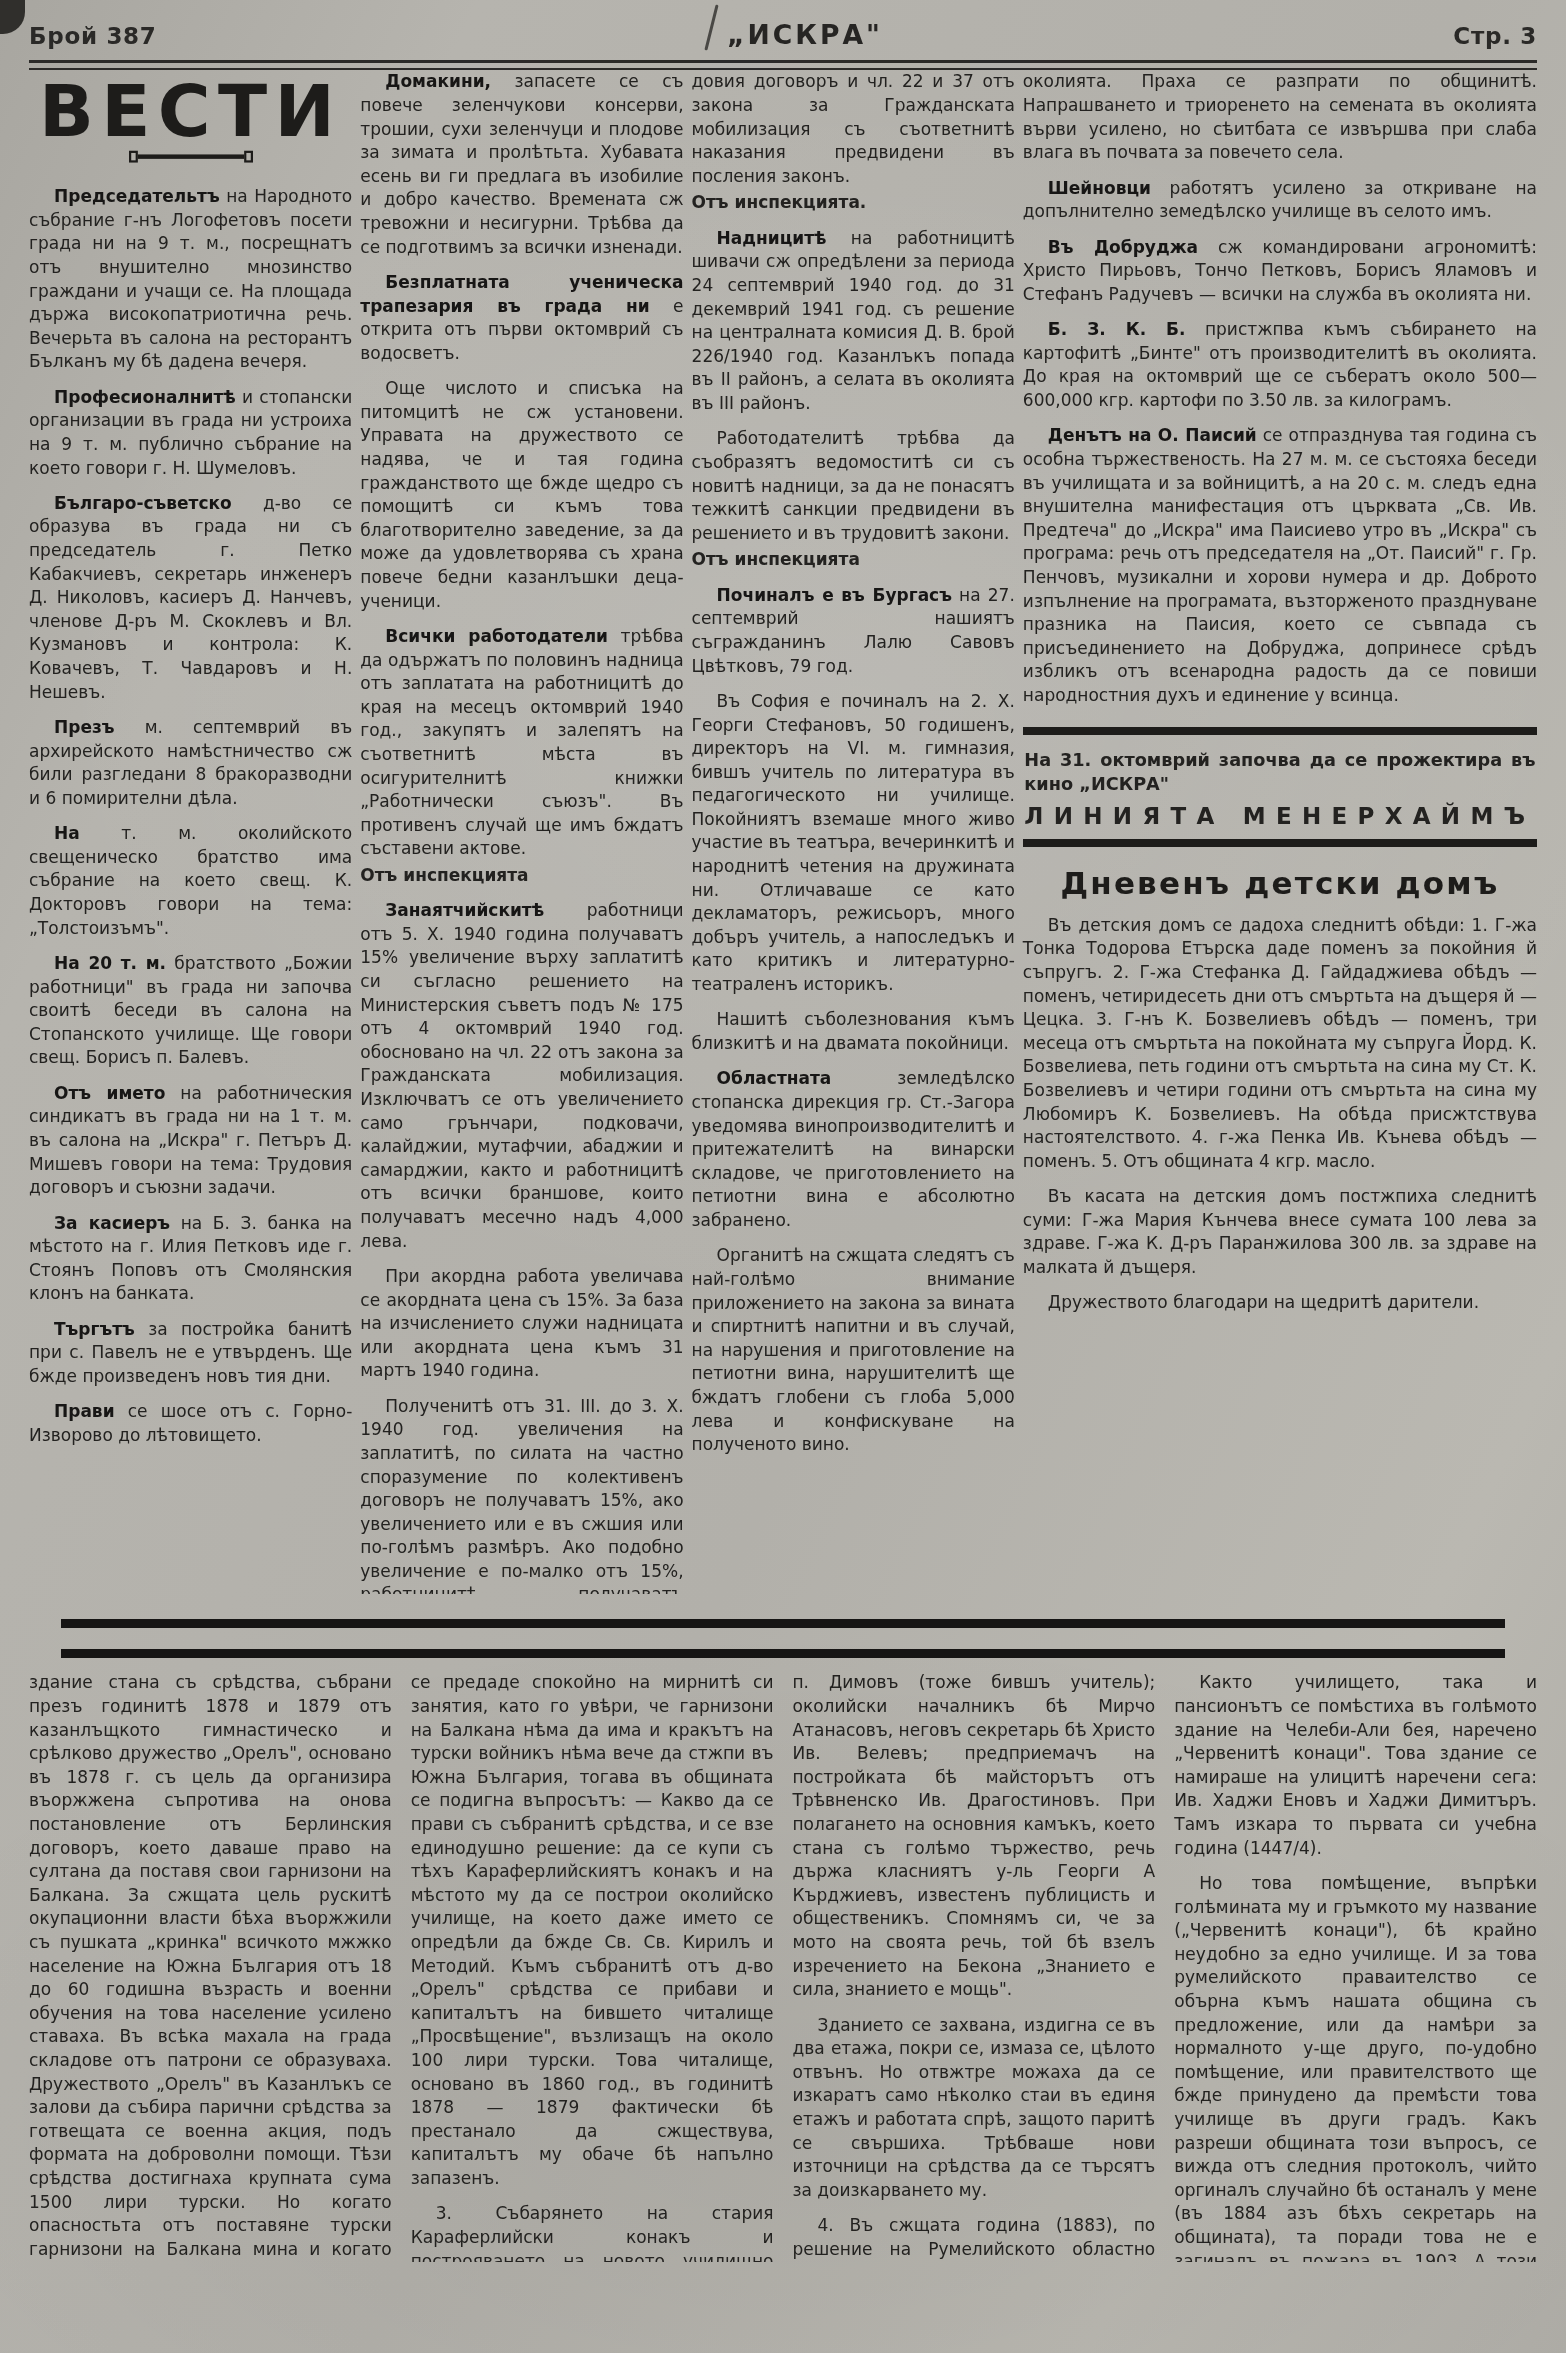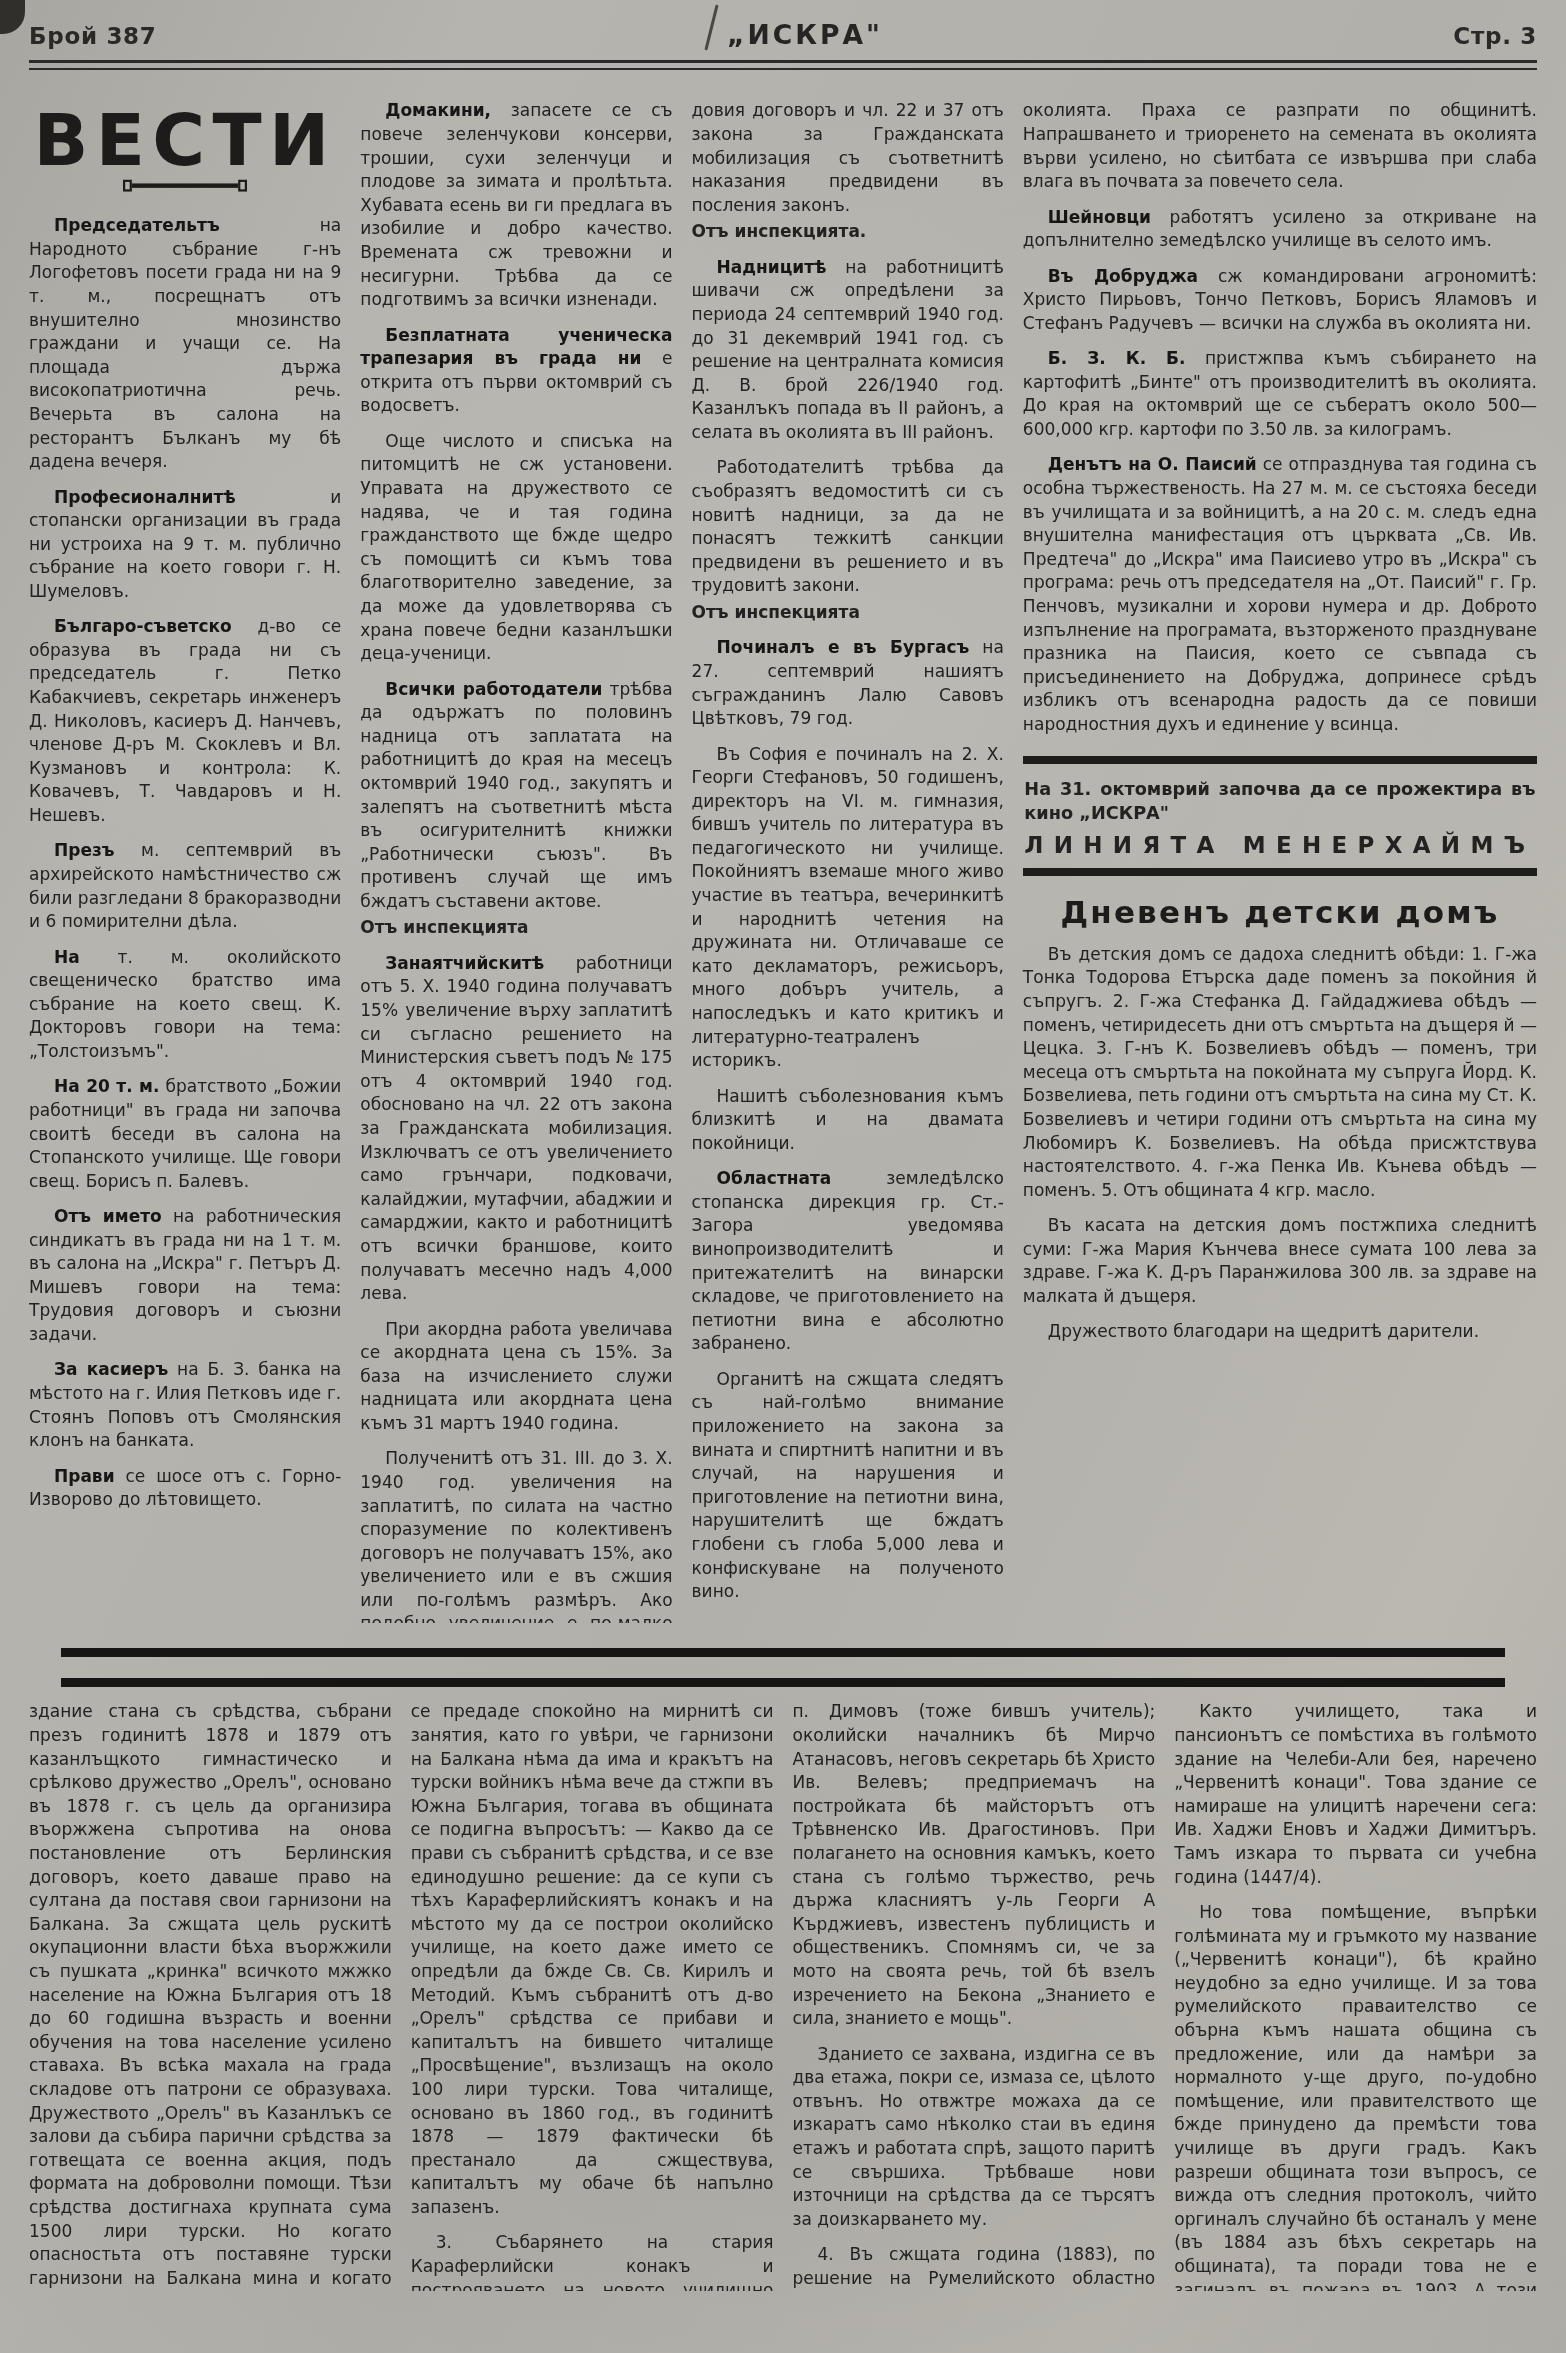--- a/index.html
+++ b/index.html
@@ -14,21 +14,21 @@
   }
   .corner-smudge{position:absolute;left:0;top:0;width:25px;height:34px;background:#1b1a18;border-bottom-right-radius:22px;opacity:.85;}
   .pen-mark{position:absolute;left:710px;top:4.4px;width:3px;height:47px;background:#2e2d2b;transform:rotate(14deg);border-radius:1.5px;opacity:.8;}
 
   .page-pad{padding:0 29px;}
   .masthead-row{display:flex;justify-content:space-between;align-items:baseline;padding-top:19px;}
   .issue-no,.page-no{font-size:23px;font-weight:bold;letter-spacing:0.7px;color:#2a2927;}
   .masthead-title{font-size:26.6px;font-weight:bold;letter-spacing:3px;color:#262523;}
   .double-rule{margin-top:10.3px;height:5.2px;border-top:3px solid #2b2a28;border-bottom:2.2px solid #2b2a28;}
 
-  .top-section{display:grid;grid-template-columns:repeat(4,1fr);column-gap:19px;margin-top:29px;height:1524px;overflow:hidden;}
+  .top-section{display:grid;grid-template-columns:repeat(4,1fr);column-gap:19px;margin-top:0;height:1524px;overflow:hidden;gap:8px;}
   .bottom-section{display:grid;grid-template-columns:repeat(4,1fr);column-gap:19px;margin-top:13.3px;height:591px;overflow:hidden;}
 
   .vesti-title{font-size:72px;font-weight:bold;text-align:center;letter-spacing:7.4px;line-height:1;margin:4.4px 0 3px;color:#1d1c1a;}
   .vesti-ornament{text-align:center;margin-bottom:19px;}
   .vesti-ornament svg{display:inline-block;}
 
   p.para{font-size:17px;line-height:23.6px;text-align:justify;margin:0 0 11.8px;text-indent:25px;}
   p.para.noindent{text-indent:0;}
   b.lead{font-weight:bold;color:#171615;}
   span.sig{display:block;text-align:left;font-weight:bold;text-indent:0;padding-right:10.3px;margin-top:3px;}
@@ -75,20 +75,21 @@
       <div>
 
       <p class="para"><b class="lead">Председательтъ</b><span> на Народното събрание г-нъ Логофетовъ посети града ни на 9 т. м., посрещнатъ отъ внушително мнозинство граждани и учащи се. На площада държа високопатриотична речь. Вечерьта въ салона на ресторантъ Бълканъ му бѣ дадена вечеря.</span></p>
           <p class="para"><b class="lead">Професионалнитѣ</b><span> и стопански организации въ града ни устроиха на 9 т. м. публично събрание на което говори г. Н. Шумеловъ.</span></p>
           <p class="para"><b class="lead">Българо-съветско</b><span> д-во се образува въ града ни съ председатель г. Петко Кабакчиевъ, секретарь инженеръ Д. Николовъ, касиеръ Д. Нанчевъ, членове Д-ръ М. Скоклевъ и Вл. Кузмановъ и контрола: К. Ковачевъ, Т. Чавдаровъ и Н. Нешевъ.</span></p>
           <p class="para"><b class="lead">Презъ</b><span> м. септемврий въ архирейското намѣстничество сж били разгледани 8 бракоразводни и 6 помирителни дѣла.</span></p>
           <p class="para"><b class="lead">На</b><span> т. м. околийското свещеническо братство има събрание на което свещ. К. Докторовъ говори на тема: „Толстоизъмъ".</span></p>
           <p class="para"><b class="lead">На 20 т. м.</b><span> братството „Божии работници" въ града ни започва своитѣ беседи въ салона на Стопанското училище. Ще говори свещ. Борисъ п. Балевъ.</span></p>
           <p class="para"><b class="lead">Отъ името</b><span> на работническия синдикатъ въ града ни на 1 т. м. въ салона на „Искра" г. Петъръ Д. Мишевъ говори на тема: Трудовия договоръ и съюзни задачи.</span></p>
           <p class="para"><b class="lead">За касиеръ</b><span> на Б. З. банка на мѣстото на г. Илия Петковъ иде г. Стоянъ Поповъ отъ Смолянския клонъ на банката.</span></p>
+          <p class="para"><b class="lead">Търгътъ</b><span> за постройка банитѣ при с. Павелъ не е утвърденъ. Ще бжде произведенъ новъ тия дни.</span></p>
           <p class="para"><b class="lead">Прави</b><span> се шосе отъ с. Горно-Изворово до лѣтовището.</span></p>
         </div>
     </div>
 
     <div class="col">
       <div>
 
       <p class="para"><b class="lead">Домакини,</b><span> запасете се съ повече зеленчукови консерви, трошии, сухи зеленчуци и плодове за зимата и пролѣтьта. Хубавата есень ви ги предлага въ изобилие и добро качество. Времената сж тревожни и несигурни. Трѣбва да се подготвимъ за всички изненади.</span></p>
           <p class="para"><b class="lead">Безплатната ученическа трапезария въ града ни</b><span> е открита отъ първи октомврий съ водосветъ.</span></p>
           <p class="para"><span>Още числото и списъка на питомцитѣ не сж установени. Управата на дружеството се надява, че и тая година гражданството ще бжде щедро съ помощитѣ си къмъ това благотворително заведение, за да може да удовлетворява съ храна повече бедни казанлъшки деца-ученици.</span></p>

